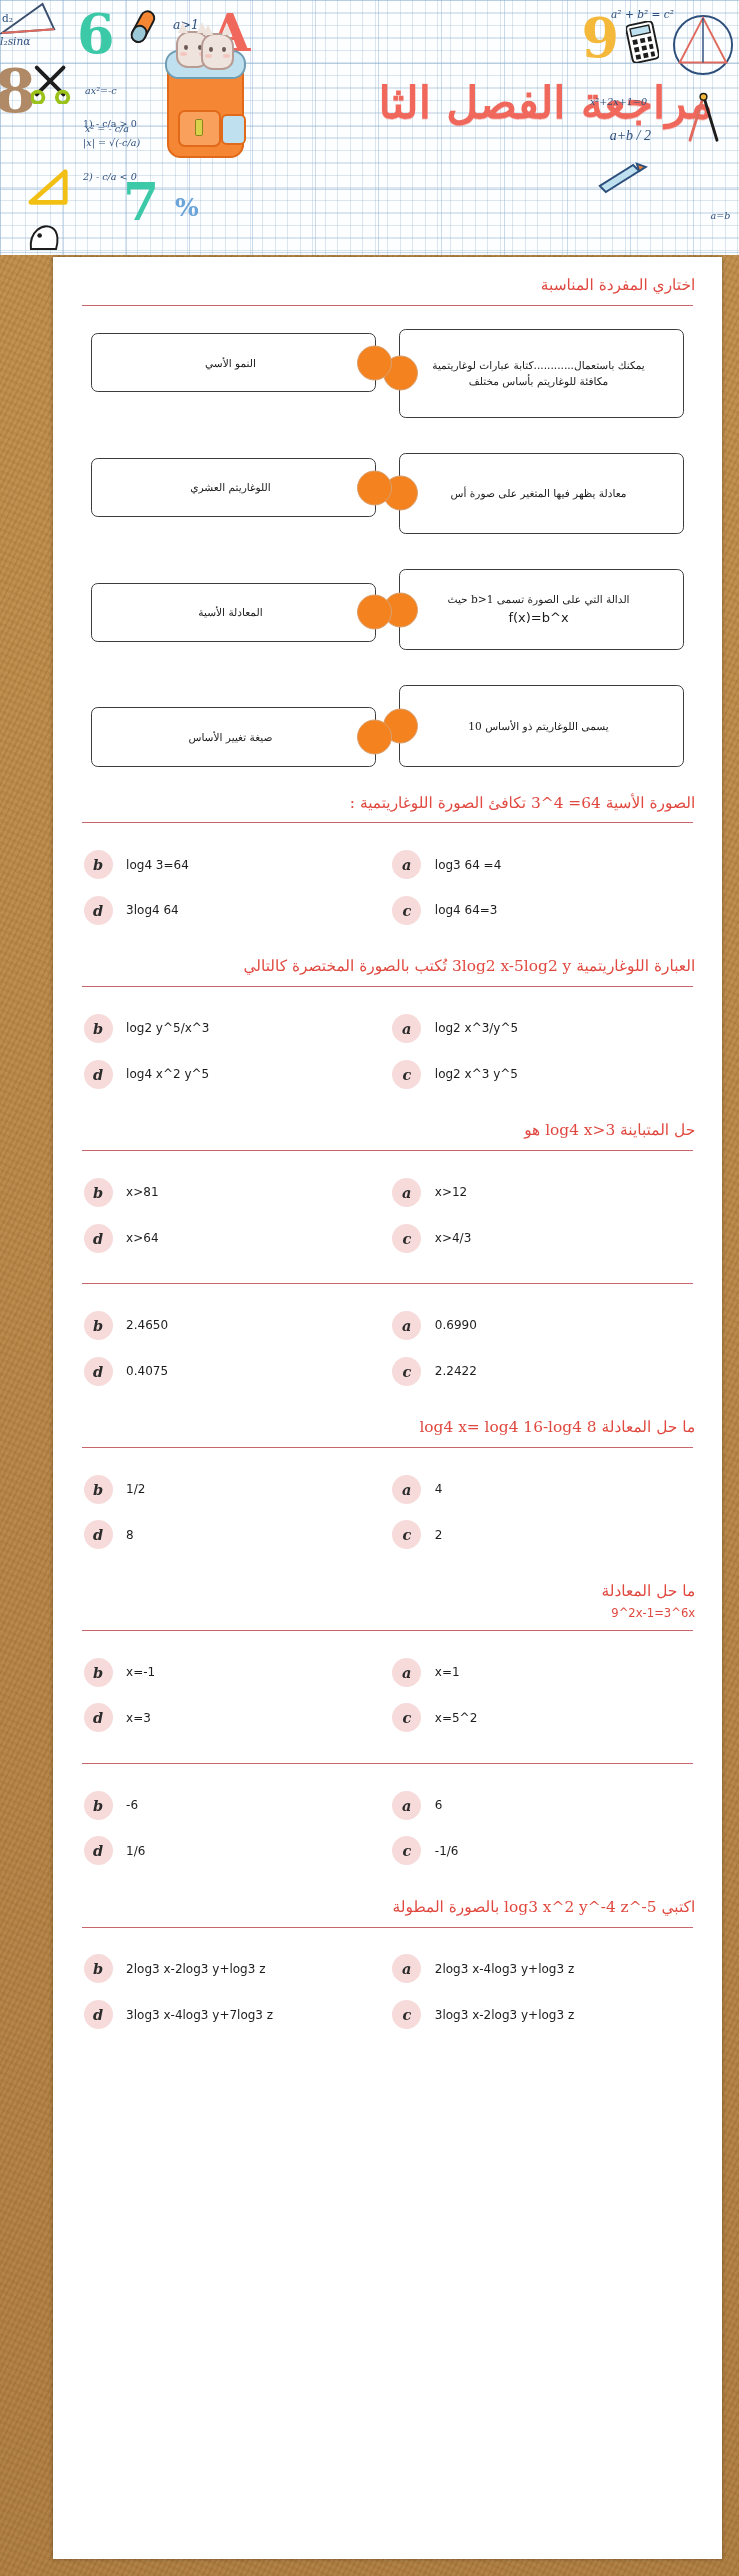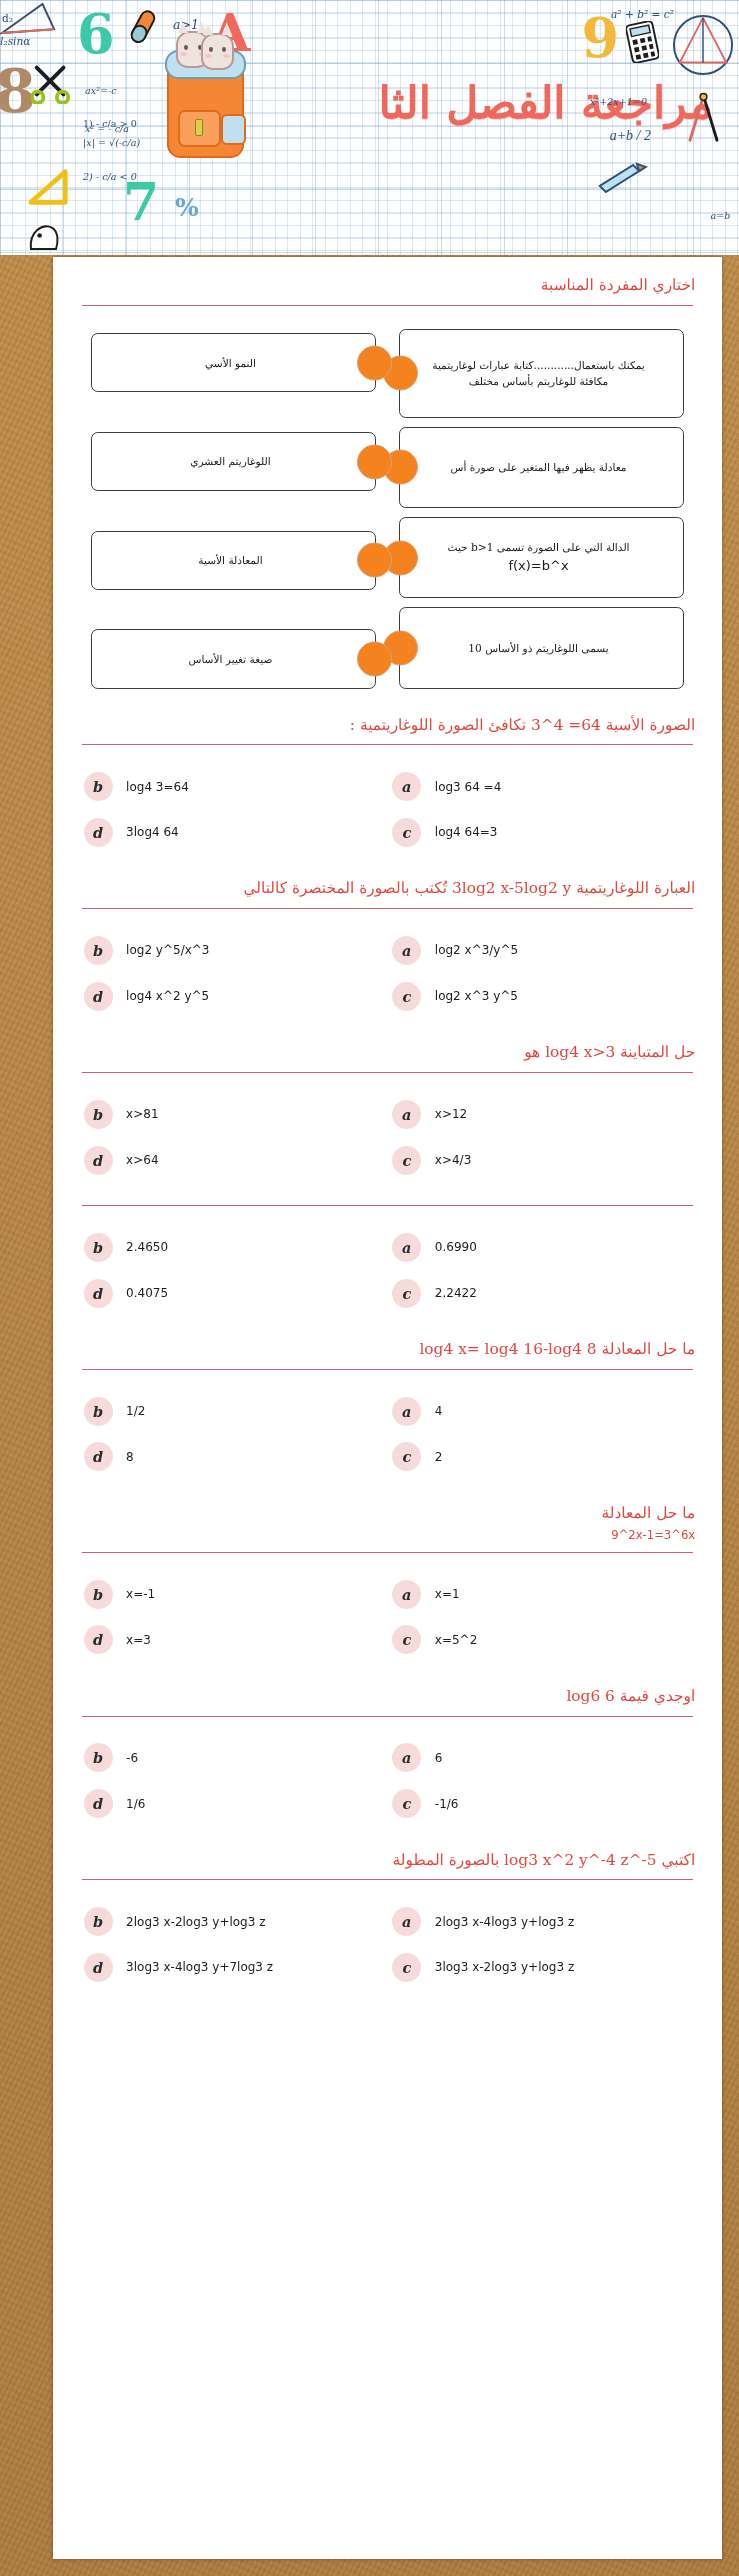--- a/index.html
+++ b/index.html
@@ -103,21 +103,21 @@
   }
 
   
   .match{
     display:flex;
     flex-direction:row-reverse;
     justify-content:space-between;
     gap:17.3px;
     padding:5.8px 17.3px 25px 17.3px;
   }
-  .match-col{display:flex;flex-direction:column;gap:9px;width:48%;}
+  .match-col{display:flex;flex-direction:column;gap:35px;width:48%;}
   .match-col.left{justify-content:space-between;padding-top:3.9px;}
   .m-item{position:relative;}
   .m-box{
     border:1px solid #3c3c3c;
     border-radius:6.7px;
     min-height:42px;
     display:flex;
     align-items:center;
     justify-content:center;
     padding:7.7px 27px 7.7px 21px;
@@ -505,21 +505,20 @@
           <span class="opt-text">x=5^2</span>
             </div>
         <div class="opt">
           <span class="bullet">d</span>
           <span class="opt-text">x=3</span>
             </div>
       </div>
     </div>
 
     <div class="qblock">
-      <div class="q-head mixed">اوجدي قيمة log6 6</div>
       <div class="q-rule"></div>
       <div class="opts">
         <div class="opt">
           <span class="bullet">a</span>
           <span class="opt-text">6</span>
             </div>
         <div class="opt">
           <span class="bullet">b</span>
           <span class="opt-text">-6</span>
             </div>

